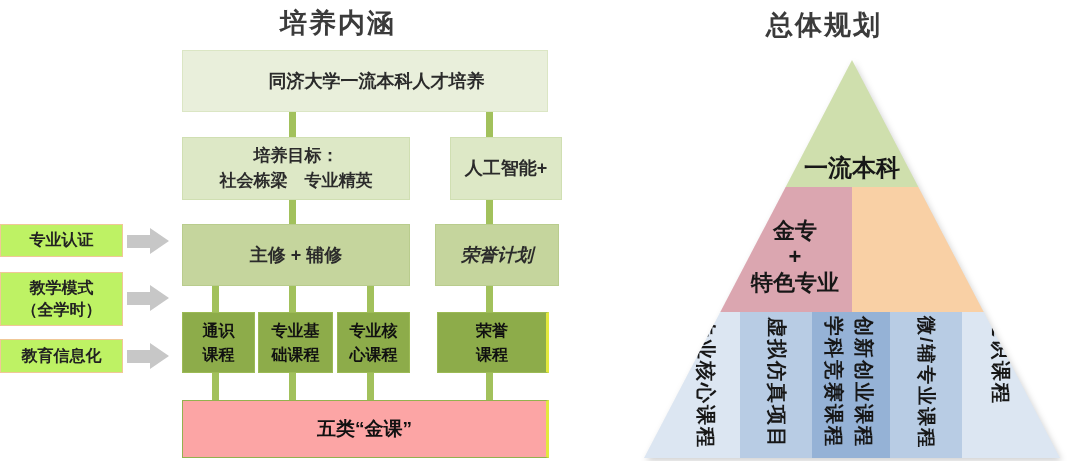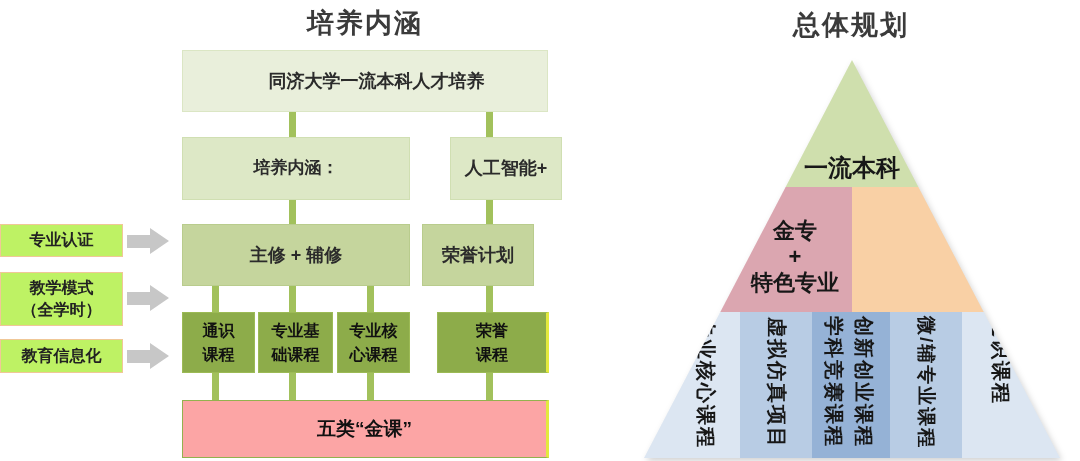--- a/index.html
+++ b/index.html
@@ -4,21 +4,21 @@
 <style>
   html,body{margin:0;padding:0;}
   body{
     width:1080px;height:461px;position:relative;background:#ffffff;
     font-family:"Liberation Sans","DejaVu Sans",sans-serif;
     color:#1c1c1c;overflow:hidden;
   }
   .abs{position:absolute;}
   .title{
     font-size:27px;font-weight:bold;color:#3b3b3b;letter-spacing:2px;
-    text-align:center;white-space:nowrap;
+    white-space:nowrap;
   }
   
   .fbox{
     position:absolute;display:flex;flex-direction:column;align-items:center;
     justify-content:center;text-align:center;font-weight:bold;color:#2b2b2b;
     box-sizing:border-box;line-height:1.45;
   }
   .g1{background:#e9efdb;border:1px solid #dbe6c4;font-size:18px;}
   .g2{background:#dde8c6;border:1px solid #d0dfb2;font-size:18px;}
   .g3{background:#c5d59d;border:1px solid #b9cc8d;font-size:18px;}
@@ -60,33 +60,34 @@
 <div class="abs title" style="left:280px;top:5px;width:170px;">培养内涵</div>
 
 <div class="fbox g1" style="left:182px;top:50px;width:366px;height:62px;padding-left:23px;">
   <span>同济大学一流本科人才培养</span>
 </div>
 
 <div class="conn" style="left:289px;top:112px;height:25px;"></div>
 <div class="conn" style="left:486px;top:112px;height:25px;"></div>
 
 <div class="fbox g2" style="left:182px;top:137px;width:228px;height:63px;font-size:17px;">
-  <span>培养内涵：</span>
+  <span>培养目标：</span>
+  <span>社会栋梁　专业精英</span>
 </div>
 <div class="fbox g2" style="left:450px;top:137px;width:112px;height:63px;">
   <span>人工智能+</span>
 </div>
 
 <div class="conn" style="left:289px;top:200px;height:24px;"></div>
 <div class="conn" style="left:486px;top:200px;height:24px;"></div>
 
 <div class="fbox g3" style="left:182px;top:224px;width:228px;height:62px;">
   <span>主修 + 辅修</span>
 </div>
-<div class="fbox g3" style="left:422px;top:224px;width:112px;height:62px;">
+<div class="fbox g3" style="left:435px;top:224px;width:124px;height:62px;font-style:italic;">
   <span>荣誉计划</span>
 </div>
 
 <div class="conn" style="left:212px;top:286px;height:26px;"></div>
 <div class="conn" style="left:289px;top:286px;height:26px;"></div>
 <div class="conn" style="left:367px;top:286px;height:26px;"></div>
 <div class="conn" style="left:486px;top:286px;height:26px;"></div>
 
 <div class="fbox g4" style="left:182px;top:312px;width:73px;height:61px;">
   <span>通识</span>

